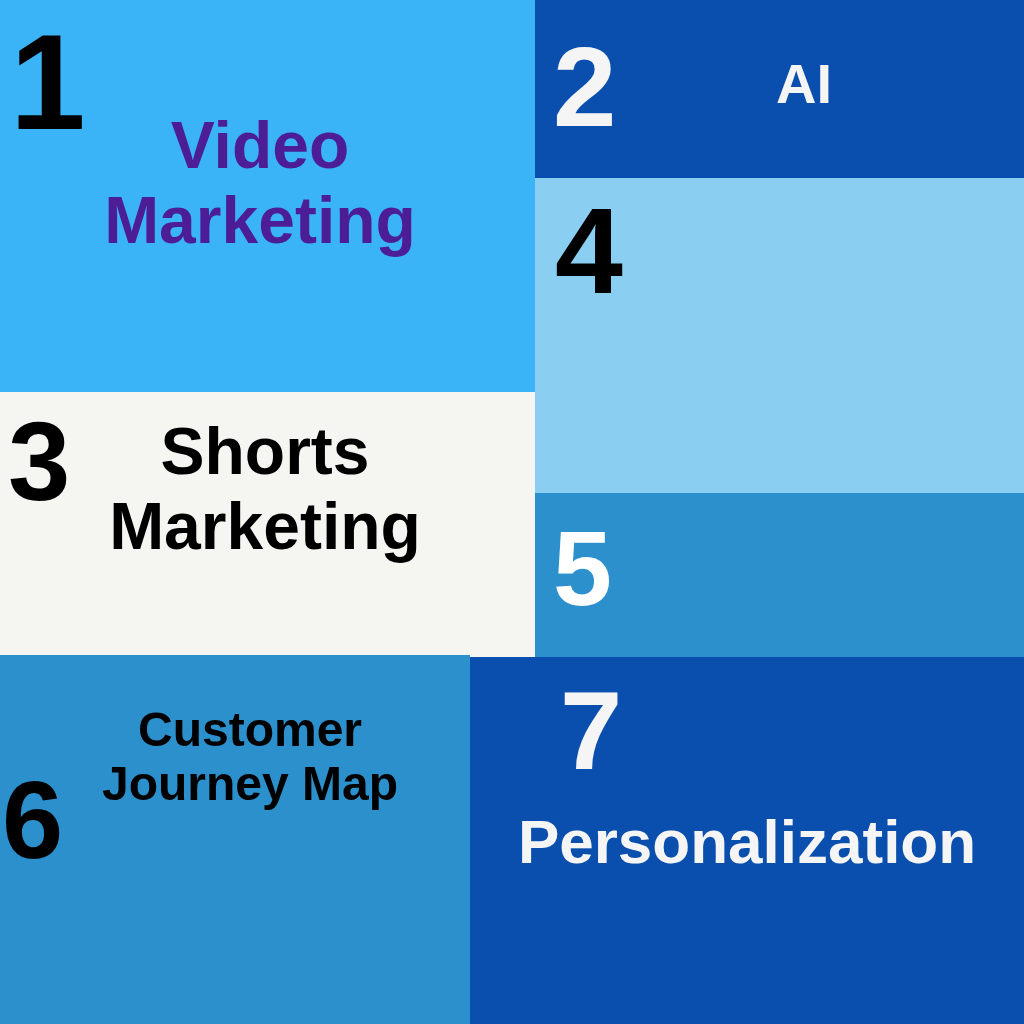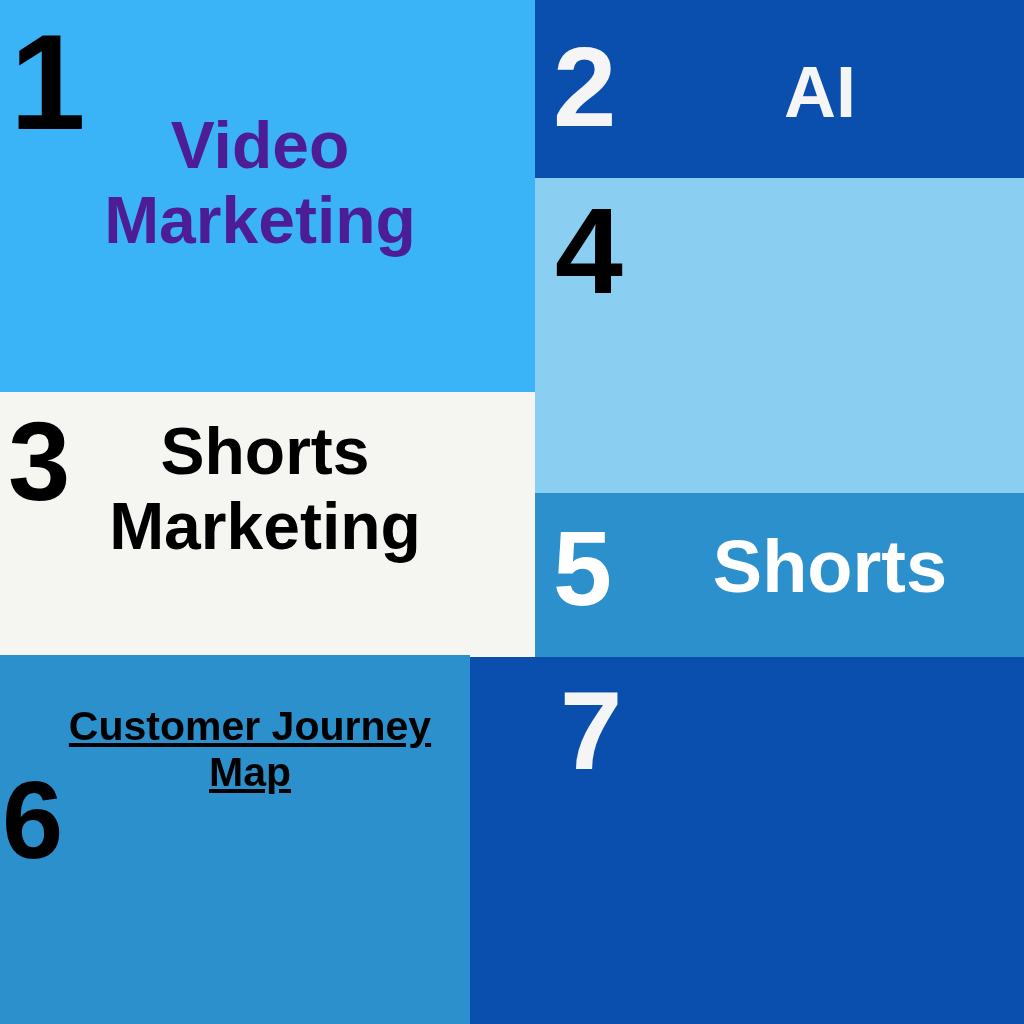--- a/index.html
+++ b/index.html
@@ -34,41 +34,41 @@
   }
 
   
   #tile-1 { left:0px;   top:0px;   width:535px;  height:392px; background:#3BB4F7; }
   #tile-1 .num   { left:10px;  top:14px;  font-size:136px; color:#000000; }
   #tile-1 .label { left:30px;  top:108px; width:460px; font-size:66px; color:#000000; }
 
   
   #tile-2 { left:535px; top:0px;   width:489px;  height:178px; background:#0A4FAD; }
   #tile-2 .num   { left:18px;  top:30px;  font-size:114px; color:#F5F5F5; }
-  #tile-2 .label { left:120px; top:52px;  width:330px; font-size:72px;  color:#F5F5F5; }
+  #tile-2 .label { left:104px; top:52px;  width:330px; font-size:56px;  color:#F5F5F5; }
 
   
   #tile-4 { left:535px; top:178px; width:489px;  height:315px; background:#8ACEF2; }
   #tile-4 .num   { left:20px;  top:12px;  font-size:122px; color:#000000; }
   #tile-4 .label { left:50px;  top:92px;  width:430px; font-size:64px;  color:#000000; }
 
   
   #tile-3 { left:0px;   top:392px; width:535px;  height:263px; background:#F5F5F2; }
   #tile-3 .num   { left:8px;   top:14px;  font-size:112px; color:#000000; }
   #tile-3 .label { left:40px;  top:22px;  width:450px; font-size:66px;  color:#000000; }
 
   
   #tile-5 { left:535px; top:493px; width:489px;  height:164px; background:#2B90CC; }
   #tile-5 .num   { left:18px;  top:22px;  font-size:106px; color:#FFFFFF; }
   #tile-5 .label { left:130px; top:32px;  width:330px; font-size:74px;  color:#FFFFFF; }
 
   
   #tile-6 { left:0px;   top:655px; width:470px;  height:369px; background:#2B90CC; }
   #tile-6 .num   { left:2px;   top:110px; font-size:110px; color:#000000; }
-  #tile-6 .label { left:50px;  top:48px;  width:400px; font-size:41px;  color:#000000;text-decoration:underline; }
+  #tile-6 .label { left:50px;  top:48px;  width:400px; font-size:48px;  color:#000000; }
 
   
   #tile-7 { left:470px; top:657px; width:554px;  height:367px; background:#0A4FAD; }
   #tile-7 .num   { left:90px;  top:18px;  font-size:112px; color:#F5F5F5; }
   #tile-7 .label { left:0px;   top:150px; width:554px; font-size:62px;  color:#F5F5F5; }
 </style>
 </head>
 <body>
 
 <div id="canvas" style="background: rgb(245, 245, 242);">
@@ -87,25 +87,25 @@
     <span class="num" style="color: rgb(0, 0, 0);">4</span>
   </div>
 
   <div class="tile" id="tile-3" style="background: rgb(245, 245, 242);">
     <span class="num" style="color: rgb(0, 0, 0);">3</span>
     <span class="label" style="color: rgb(0, 0, 0);">Shorts Marketing</span>
   </div>
 
   <div class="tile" id="tile-5" style="background: rgb(43, 144, 204);">
     <span class="num" style="color: rgb(255, 255, 255);">5</span>
-    <span class="label" style="color: rgb(255, 255, 255);">Shorts</span>
   </div>
 
   <div class="tile" id="tile-6" style="background: rgb(43, 144, 204);">
     <span class="num" style="color: rgb(0, 0, 0);">6</span>
     <span class="label" style="color: rgb(0, 0, 0);">Customer Journey Map</span>
   </div>
 
   <div class="tile" id="tile-7" style="background: rgb(10, 79, 173);">
     <span class="num" style="color: rgb(245, 245, 245);">7</span>
+    <span class="label" style="color: rgb(245, 245, 245);">Personalization</span>
   </div>
 
 </div>
 
 </body></html>

